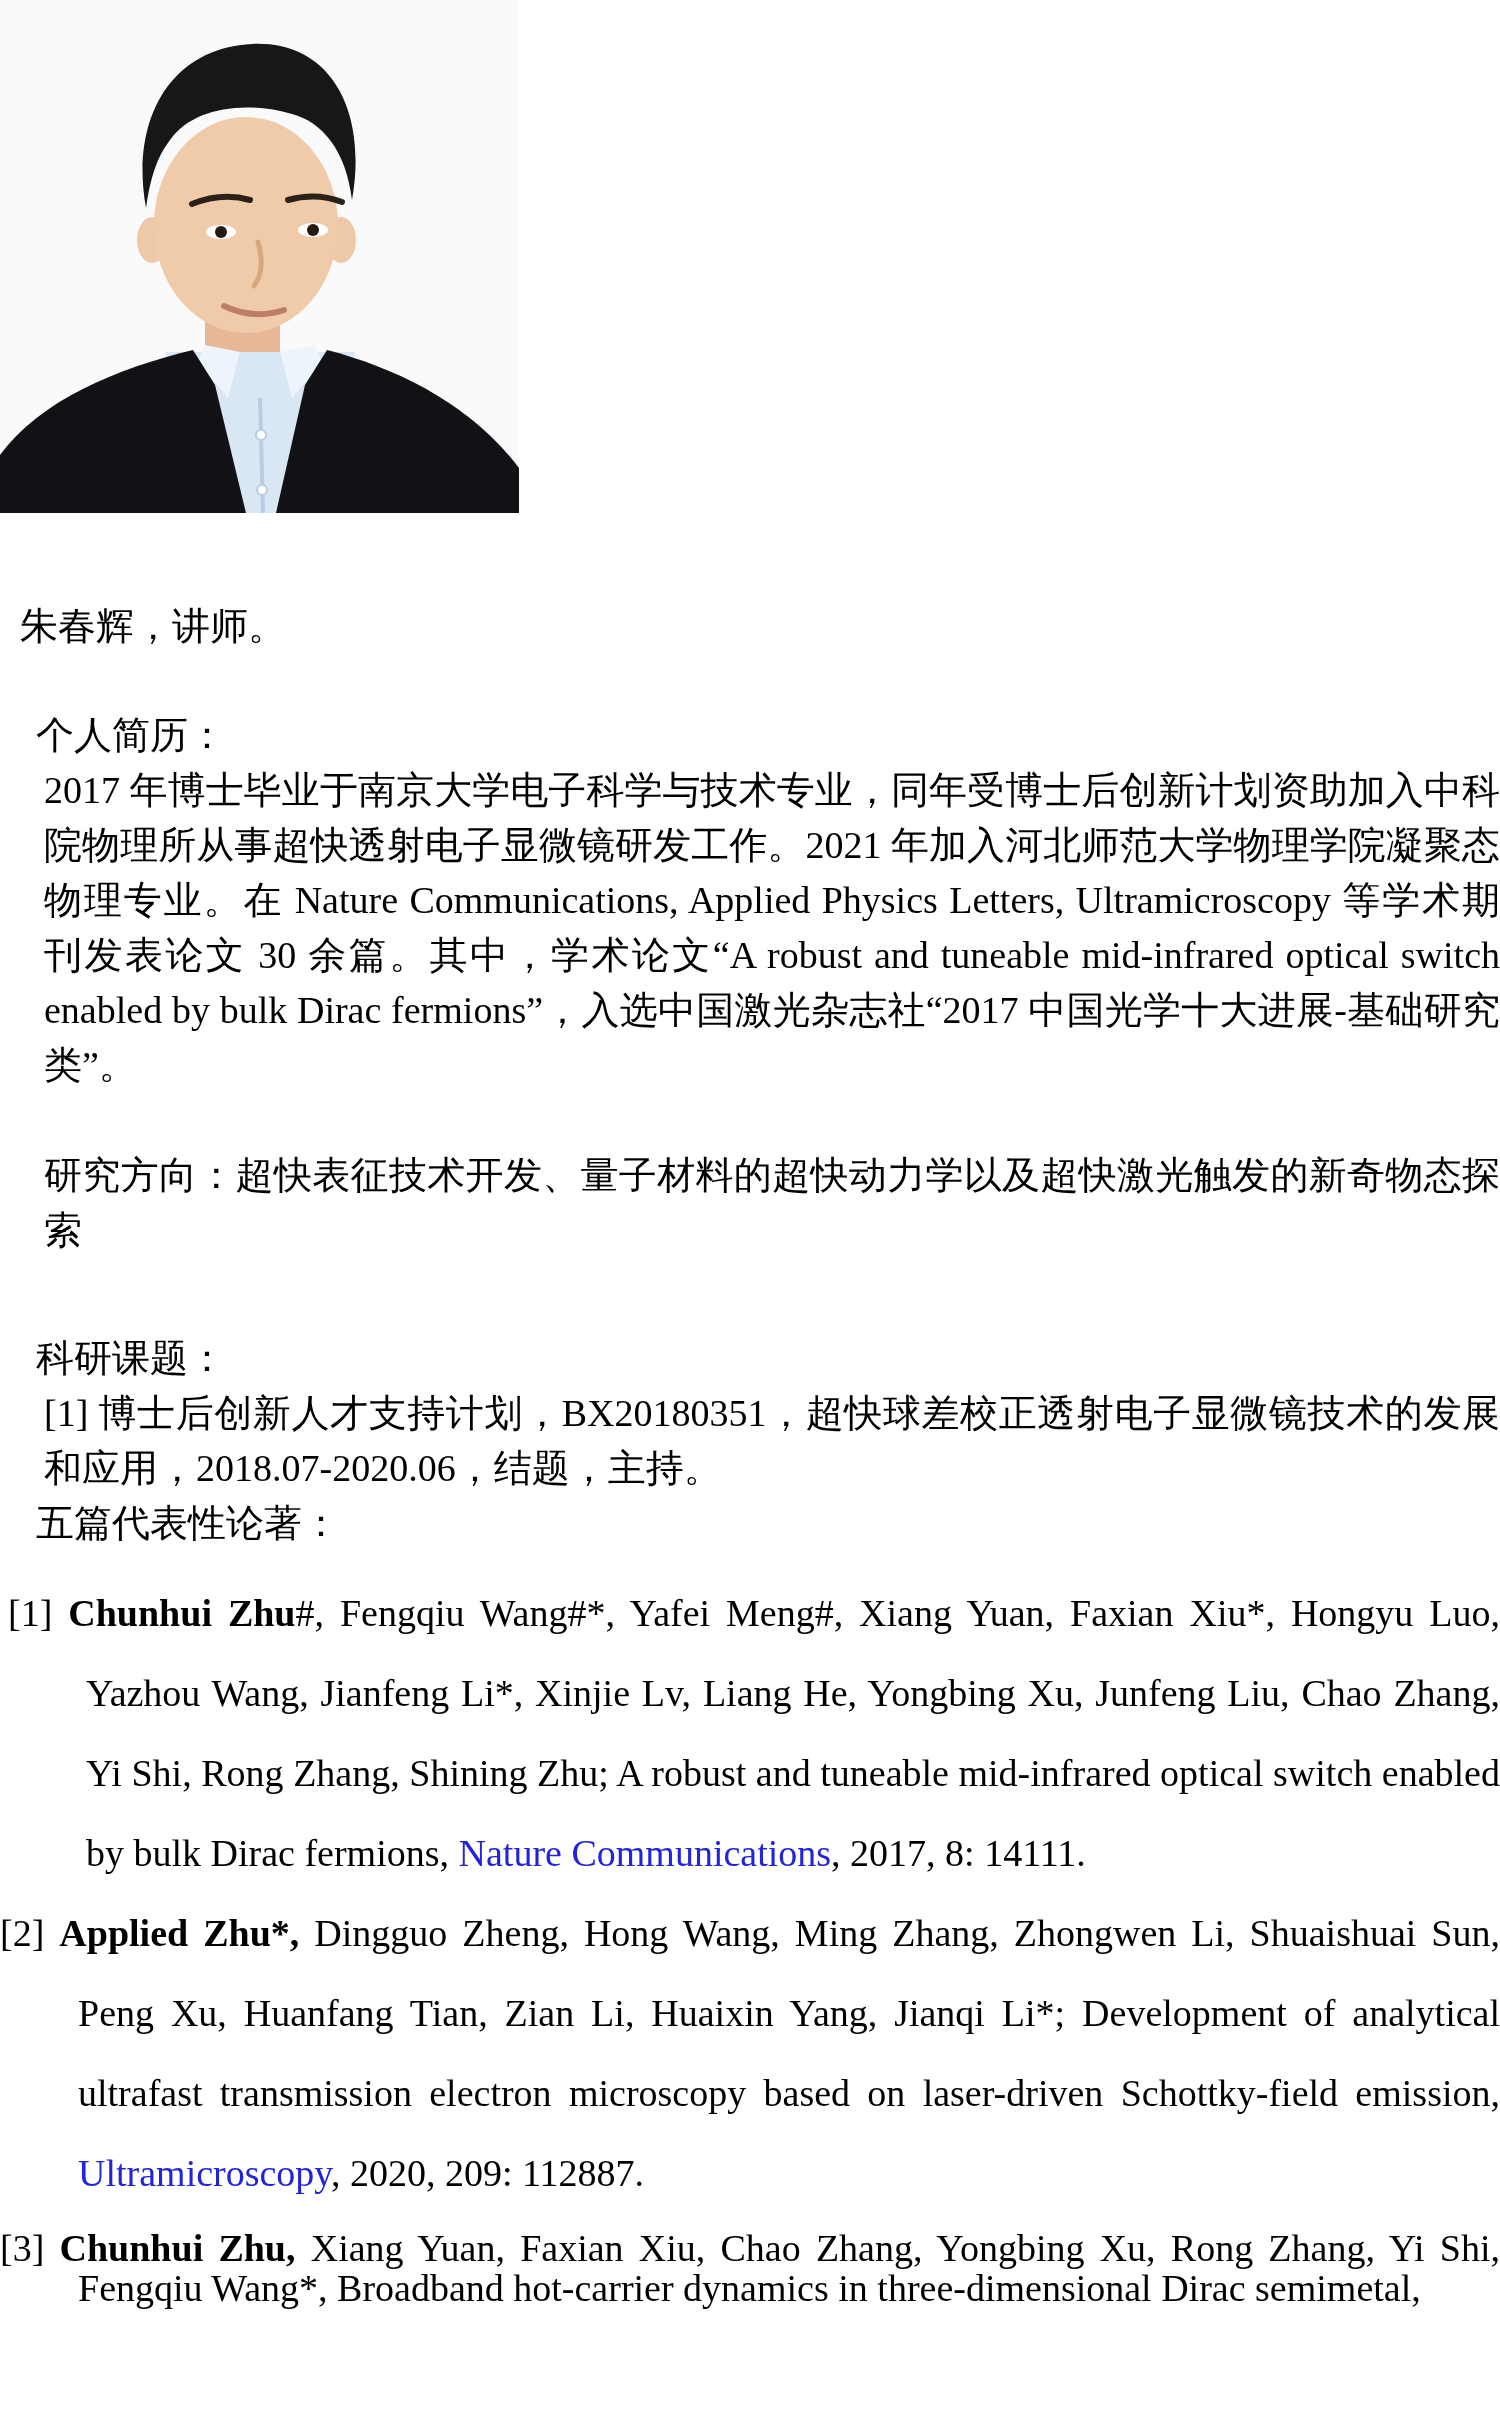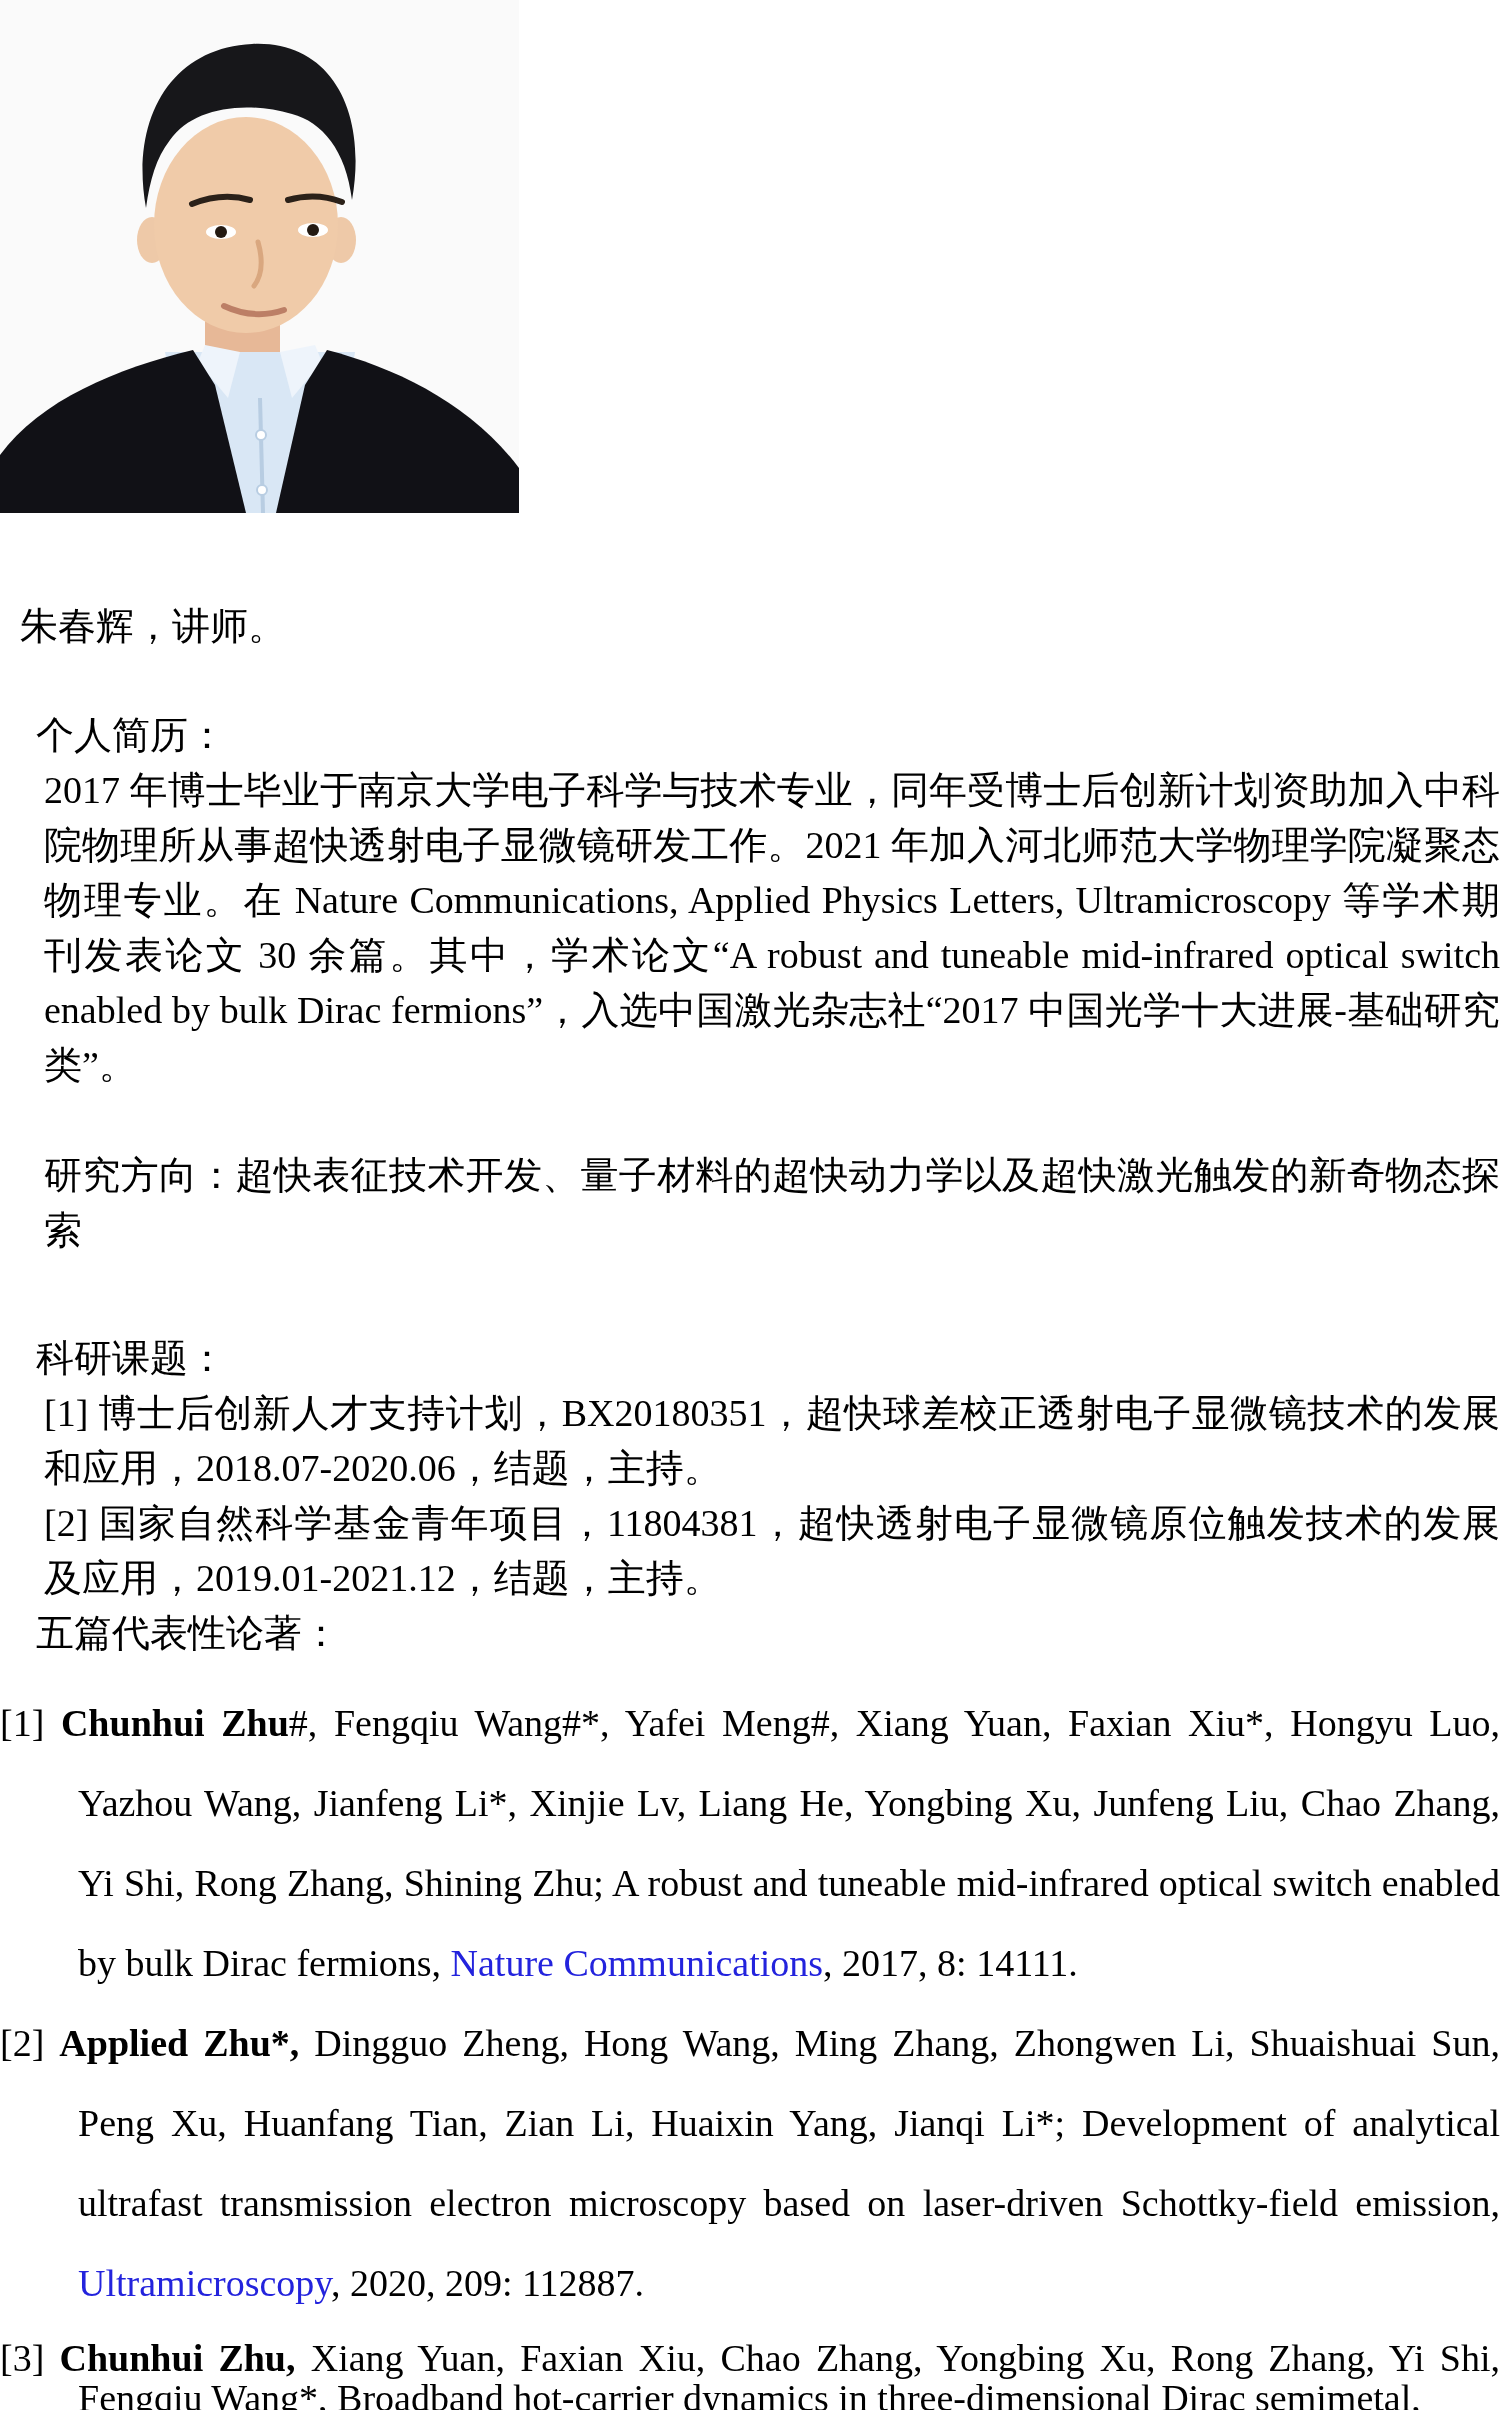--- a/index.html
+++ b/index.html
@@ -17,21 +17,21 @@
   .heading { line-height:55px;padding-left:36px; }
   .h-resume { margin-top:54px; }
   .para { line-height:55px; text-align:justify;padding-left:44px; }
   .direction { margin-top:55px; }
   .h-projects { margin-top:73px; }
   .h-pubs { }
   .pub {
     line-height:80px; text-align:justify;
     padding-left:78px; text-indent:-78px;
   }
-  .pub-first { margin-top:22px; }
+  .pub-first { margin-top:22px;margin-left:8px; }
   .pub-tight { line-height:40px; margin-top:15px; }
   .jlink { color:#2323dd; text-decoration:none; cursor:pointer; }
   b { font-weight:bold; }
 </style>
 </head>
 <body>
 
 <div>
 
   <div class="photo">
@@ -65,21 +65,20 @@
     <p class="line"><span>朱春辉，讲师。</span></p>
   </div>
 
   <p class="heading h-resume">个人简历：</p>
   <p class="para">2017 年博士毕业于南京大学电子科学与技术专业，同年受博士后创新计划资助加入中科院物理所从事超快透射电子显微镜研发工作。2021 年加入河北师范大学物理学院凝聚态物理专业。在 Nature Communications, Applied Physics Letters, Ultramicroscopy 等学术期刊发表论文 30 余篇。其中，学术论文“A robust and tuneable mid-infrared optical switch enabled by bulk Dirac fermions”，入选中国激光杂志社“2017 中国光学十大进展-基础研究类”。</p>
 
   <p class="para direction">研究方向：超快表征技术开发、量子材料的超快动力学以及超快激光触发的新奇物态探索</p>
 
   <p class="heading h-projects">科研课题：</p>
   <p class="para">[1] 博士后创新人才支持计划，BX20180351，超快球差校正透射电子显微镜技术的发展和应用，2018.07-2020.06，结题，主持。</p>
-  <p class="para">[2] 国家自然科学基金青年项目，11804381，超快透射电子显微镜原位触发技术的发展及应用，2019.01-2021.12，结题，主持。</p>
 
   <p class="heading h-pubs">五篇代表性论著：</p>
 
   <div class="pub pub-first">
     <span>[1] </span><b>Chunhui Zhu</b><span>#, Fengqiu Wang#*, Yafei Meng#, Xiang Yuan, Faxian Xiu*, Hongyu Luo, Yazhou Wang, Jianfeng Li*, Xinjie Lv, Liang He, Yongbing Xu, Junfeng Liu, Chao Zhang, Yi Shi, Rong Zhang, Shining Zhu; A robust and tuneable mid-infrared optical switch enabled by bulk Dirac fermions, </span><a class="jlink">Nature Communications</a><span>, 2017, 8: 14111.</span>
   </div>
 
   <div class="pub">
     <span>[2] </span><b>Applied Zhu*,</b><span> Dingguo Zheng, Hong Wang, Ming Zhang, Zhongwen Li, Shuaishuai Sun, Peng Xu, Huanfang Tian, Zian Li, Huaixin Yang, Jianqi Li*; Development of analytical ultrafast transmission electron microscopy based on laser-driven Schottky-field emission, </span><a class="jlink">Ultramicroscopy</a><span>, 2020, 209: 112887.</span>
   </div>

